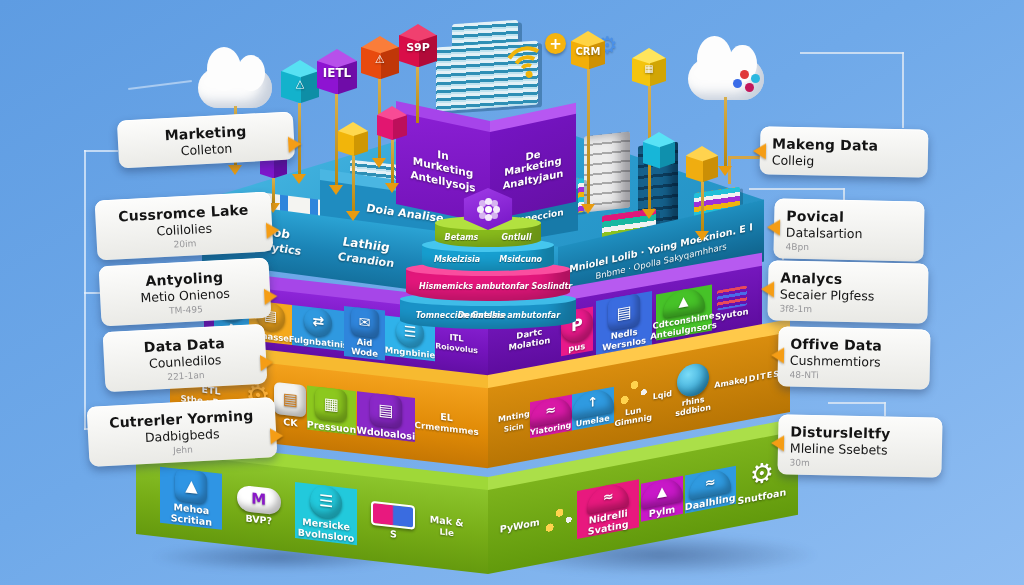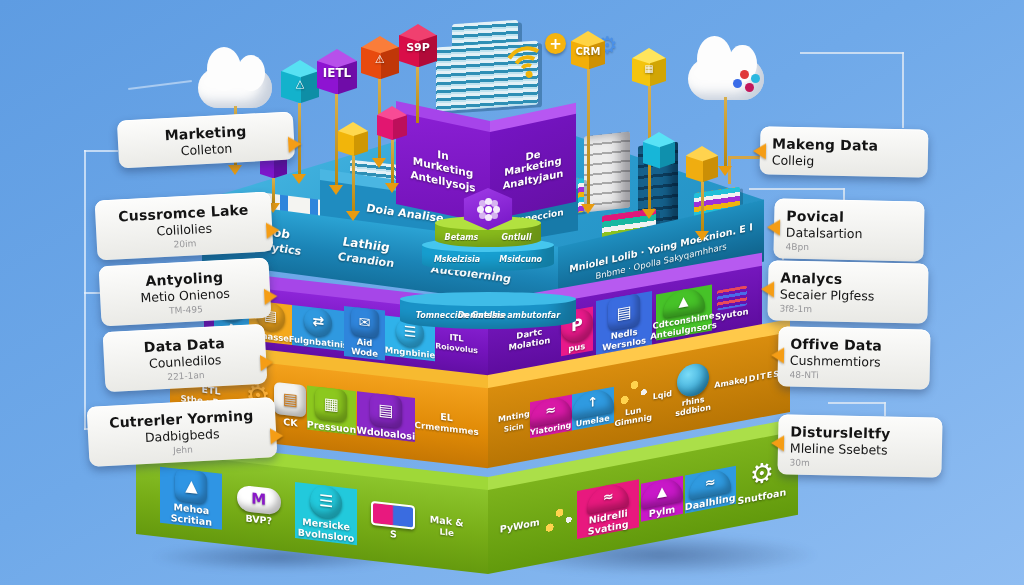--- a/index.html
+++ b/index.html
@@ -446,20 +446,25 @@
   <div id="cake">
 
     <div id="gem">
         <i></i>
       </div>
   <div class="ring" style="top: 103px; width: 176px; height: 30px; background: rgb(26, 151, 205);">
         <i class="rtop" style="background: rgb(63, 188, 232);"></i>
         <span class="rl">Tomneccion Gatslne</span>
         <span class="rr">Denmelsis ambutonfar</span>
       </div>
+      <div class="ring center" style="top: 73px; width: 164px; height: 32px; background: rgb(232, 23, 126);">
+        <i class="rtop" style="background: rgb(250, 77, 159);"></i>
+        <span class="rl">Hismemicks ambutonfar Soslindtr</span>
+
+      </div>
       <div class="ring" style="top: 49px; width: 132px; height: 26px; background: rgb(24, 165, 216);">
         <i class="rtop" style="background: rgb(69, 198, 238);"></i>
         <span class="rl">Mskelzisia</span>
         <span class="rr">Msidcuno</span>
       </div>
       <div class="ring" style="top: 27px; width: 106px; height: 24px; background: rgb(142, 195, 29);">
         <i class="rtop" style="background: rgb(178, 225, 63);"></i>
         <span class="rl">Betams</span>
         <span class="rr">Gntlull</span>
       </div>

